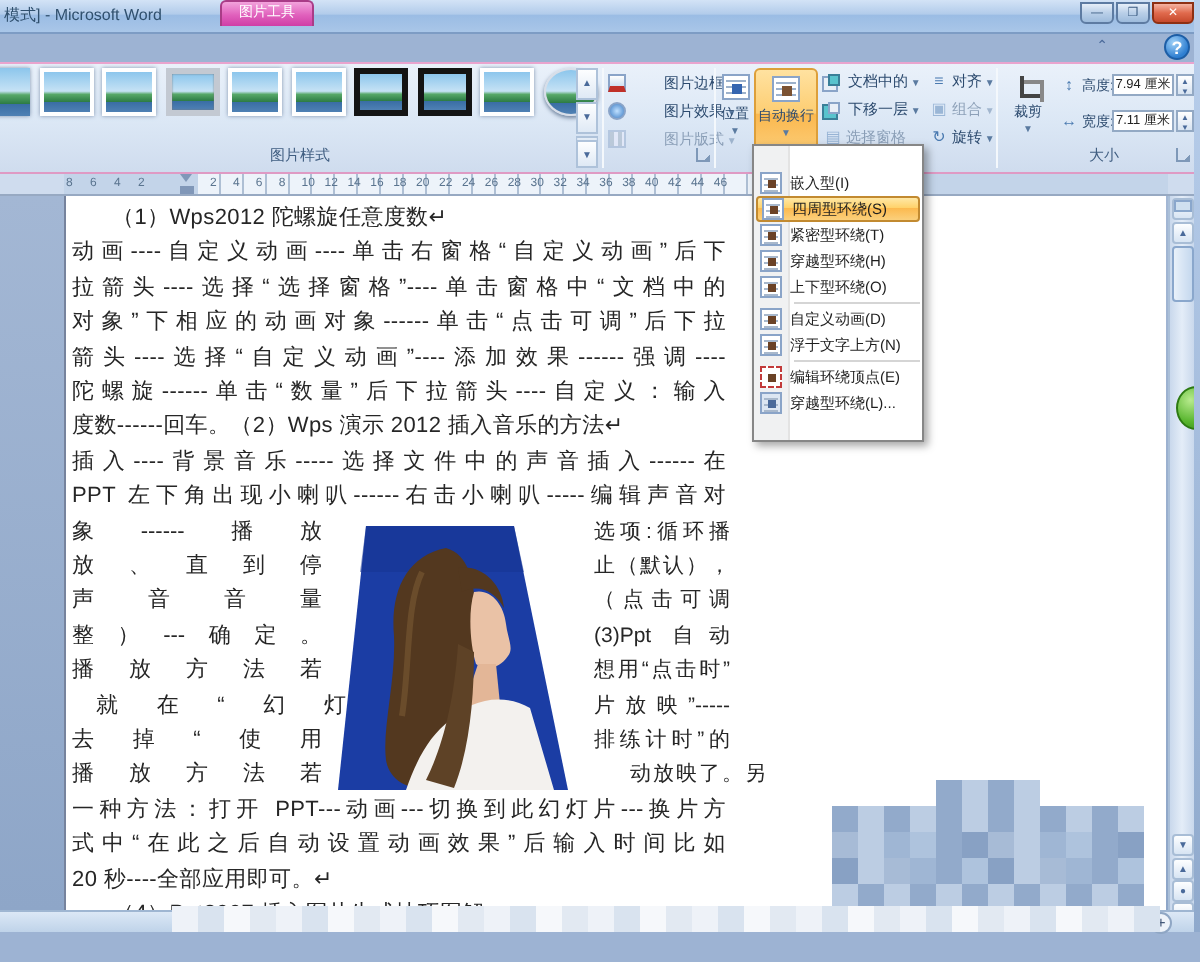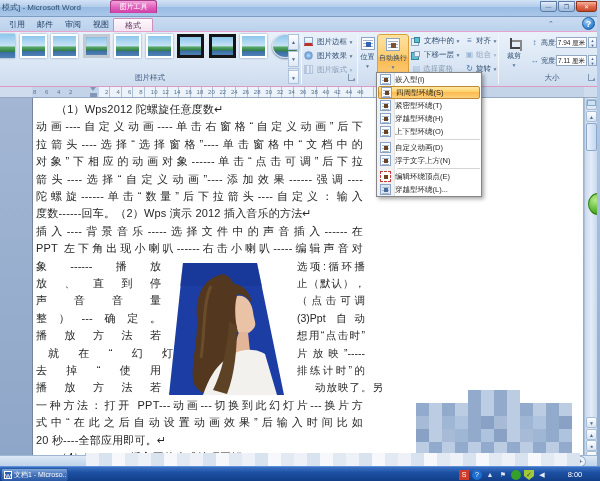--- a/index.html
+++ b/index.html
@@ -25,21 +25,21 @@
   #ribbon{left:0;top:31px;width:600px;height:56px;background:linear-gradient(#eaf1fa,#dbe7f5 55%,#cfdcee);border-top:1px solid #e9a4ce;border-bottom:1px solid #df9ac4;overflow:hidden;}
   .vsep{position:absolute;top:2px;width:1px;height:50px;background:#c3d2e6;border-right:1px solid #f4f8fc;}
   .thumb{position:absolute;top:2px;width:27px;height:24px;background:linear-gradient(#8cc6ec 0%,#c6e2f5 48%,#57a868 56%,#2e7d46 74%,#3a6ea5 76%,#4f81b4 100%);}
   .f-white{border:2px solid #fff;box-shadow:0 0 2px #7e92ad;}
   .f-metal{border:3px solid #c3c9d2;box-shadow:inset 0 0 1px #777;}
   .f-black{border:3px solid #141414;}
   .f-oval{border-radius:50%;border:1px solid #d8dee8;box-shadow:0 1px 2px #6a7e99;}
   .f-plain{box-shadow:0 0 2px #7e92ad;}
   .galbtn{position:absolute;left:288px;width:11px;height:16px;background:linear-gradient(#fdfeff,#dfe9f5);border:1px solid #aec2da;color:#4a6a9a;font-size:5px;text-align:center;line-height:15px;}
   .sidebtn{position:absolute;left:304px;width:52px;height:13px;font-size:7.5px;color:#2c4a6e;line-height:13px;white-space:nowrap;}
-  .sidebtn .lbl{margin-left:13px;}
+  .sidebtn .lbl{margin-left:28px;}
   .sidebtn .da{font-size:5px;color:#5a7aa0;}
   .disabled{opacity:.45;}
   .ico9{position:absolute;left:0;top:2px;width:9px;height:9px;border:1px solid #8aa4c8;background:linear-gradient(#fefefe,#cfe0f0);}
   .ico-border{border-bottom:3px solid #c03028;}
   .ico-effect{border-radius:50%;background:radial-gradient(circle,#bfe0ff,#3d7dc4);}
   .ico-layout{background:repeating-linear-gradient(90deg,#9ab 0 2px,#eef 2px 4px);}
   .grplabel{position:absolute;top:41px;font-size:7.5px;color:#3f5d80;text-align:center;}
   .launcher{position:absolute;top:42px;width:7px;height:7px;border-left:1px solid #7e98b8;border-bottom:1px solid #7e98b8;background:linear-gradient(315deg,#7e98b8 2px,transparent 2px);}
   .bigbtn{position:absolute;top:2px;height:50px;text-align:center;font-size:7px;color:#2c4a6e;}
   .bigbtn .bicon{display:block;margin:3px auto 2px auto;}
@@ -96,21 +96,21 @@
   #zoom-plus{left:575px;top:456px;width:11px;height:11px;border-radius:50%;background:#eef3fa;border:1px solid #8fa6c4;font-size:8px;color:#44597a;text-align:center;line-height:10px;}
   #green-ball{left:588px;top:193px;width:20px;height:22px;border-radius:50%;background:radial-gradient(circle at 35% 30%,#b8eb8e,#58b52e 60%,#2f8713);border:1px solid #2d7a12;}
   #right-frame{left:597px;top:0;width:3px;height:466px;background:linear-gradient(#b9cfec,#8fa9cc);}
   #taskbar{left:0;top:466px;width:600px;height:15px;background:linear-gradient(#3a71c4,#1d50a3 40%,#123e88);border-top:1px solid #5d8ed8;}
   #taskbtn{left:1px;top:1px;width:67px;height:13px;background:linear-gradient(#7fa7dd,#4572b8 50%,#2f5ca8);border:1px solid #2c59a6;border-radius:2px;color:#fff;font-size:7px;line-height:12px;white-space:nowrap;overflow:hidden;padding-left:2px;}
   .wicon{display:inline-block;width:8px;height:8px;background:#2a5db0;border:1px solid #fff;color:#fff;font-size:6px;line-height:8px;text-align:center;vertical-align:-1px;margin-right:2px;}
   .tray{position:absolute;top:3px;width:10px;height:10px;font-size:7px;text-align:center;line-height:10px;color:#fff;}
   #clock{left:556px;top:0;width:38px;height:15px;color:#fff;font-size:7.5px;text-align:center;line-height:15px;}
 
   
-  #wrapmenu{left:376px;top:72px;width:106px;background:linear-gradient(90deg,#f0f1f2 0 17px,#e3e3e3 17px 18px,#fff 18px);border:1px solid #868686;box-shadow:2px 2px 4px rgba(0,0,0,.35);padding:0 1px;z-index:50;}
+  #wrapmenu{left:376px;top:72px;width:86px;background:linear-gradient(90deg,#f0f1f2 0 17px,#e3e3e3 17px 18px,#fff 18px);border:1px solid #868686;box-shadow:2px 2px 4px rgba(0,0,0,.35);padding:12px 1px;z-index:50;}
   .mrow{position:relative;height:13px;display:flex;align-items:center;font-size:7.5px;color:#1e1e1e;white-space:nowrap;}
   .mrow.hl{background:linear-gradient(#ffe8a6,#ffd26a 45%,#fcb94e 46%,#fbd07c);border:1px solid #c28a30;border-radius:2px;}
   .msep{height:1px;background:#d5d5d5;margin:1px 0 1px 19px;}
   .mic{flex:0 0 auto;width:11px;height:11px;margin:0 4px 0 2px;border:1px solid #8aa4c8;background:#fff;position:relative;}
   .mic::before{content:"";position:absolute;left:1px;right:1px;top:2px;height:7px;background:repeating-linear-gradient(#a8b8cc 0 1px,transparent 1px 3px);}
   .mic::after{content:"";position:absolute;left:3px;top:3px;width:4px;height:4px;background:#6b4226;}
   .mic.v7{border:1px dashed #c23a3a;}
   .mic.v7::before{background:none;}
   .mic.v8{background:#dce6f2;}
   .mic.v8::after{background:#4a6a9a;}
@@ -121,27 +121,20 @@
 <div id="screen">
 
   <div class="abs" id="titlebar">
     <div class="abs" id="title-text">模式] - Microsoft Word</div>
   </div>
   <div class="abs" id="ctx-header">图片工具</div>
   <div class="abs winbtn" style="left:540px;width:17px;">—</div>
   <div class="abs winbtn" style="left:558px;width:17px;">❐</div>
   <div class="abs winbtn" id="btn-close" style="left:576px;width:21px;">✕</div>
 
-  <div class="abs" id="tabrow">
-      <div class="tab" style="left: 4px; width: 26px;">引用</div>
-      <div class="tab" style="left: 32px; width: 26px;">邮件</div>
-      <div class="tab" style="left: 60px; width: 26px;">审阅</div>
-      <div class="tab" style="left: 88px; width: 26px;">视图</div>
-      <div class="tab active" style="left: 113px; width: 40px;">格式</div>
-    </div>
   <div class="abs" id="help-caret">⌃</div>
   <div class="abs" id="help-q">?</div>
 
   <div class="abs" id="ribbon">
     <div id="gallery">
         <div class="thumb f-plain" style="left: -12px;"></div>
         <div class="thumb f-white" style="left: 19.5px;"></div>
         <div class="thumb f-white" style="left: 51px;"></div>
         <div class="thumb f-metal" style="left: 82.5px;"></div>
         <div class="thumb f-white" style="left: 114px;"></div>
@@ -429,28 +422,13 @@
       <div class="mrow">
         <span class="mic v7"></span>
         <span>编辑环绕顶点(E)</span>
       </div>
       <div class="mrow">
         <span class="mic v8"></span>
         <span>穿越型环绕(L)...</span>
       </div>
     </div>
 
-  <div class="abs" id="taskbar">
-    <div class="abs" id="taskbtn">
-      <span class="wicon">W</span><span>文档1 - Microso...</span>
-    </div>
-    <div id="tray">
-        <div class="tray abs" style="left: 459px; color: rgb(255, 255, 255); background: rgb(208, 58, 42);">S</div>
-        <div class="tray abs" style="left: 472px; color: rgb(255, 255, 255); background: rgb(31, 111, 208); border-radius: 50%;">?</div>
-        <div class="tray abs" style="left: 485px; color: rgb(223, 232, 244);">▲</div>
-        <div class="tray abs" style="left: 498px; color: rgb(232, 238, 246);">⚑</div>
-        <div class="tray abs" style="left: 511px; color: rgb(255, 255, 255); background: rgb(53, 160, 44); border-radius: 50%;"></div>
-        <div class="tray abs" style="left: 524px; color: rgb(53, 96, 16); background: rgb(163, 201, 58); clip-path: polygon(0px 0px, 100% 0px, 100% 60%, 50% 100%, 0px 60%);">✓</div>
-        <div class="tray abs" style="left: 537px; color: rgb(232, 238, 246);">◀</div>
-      </div>
-    <div class="abs" id="clock">8:00</div>
-  </div>
 </div>
 
 </body></html>

